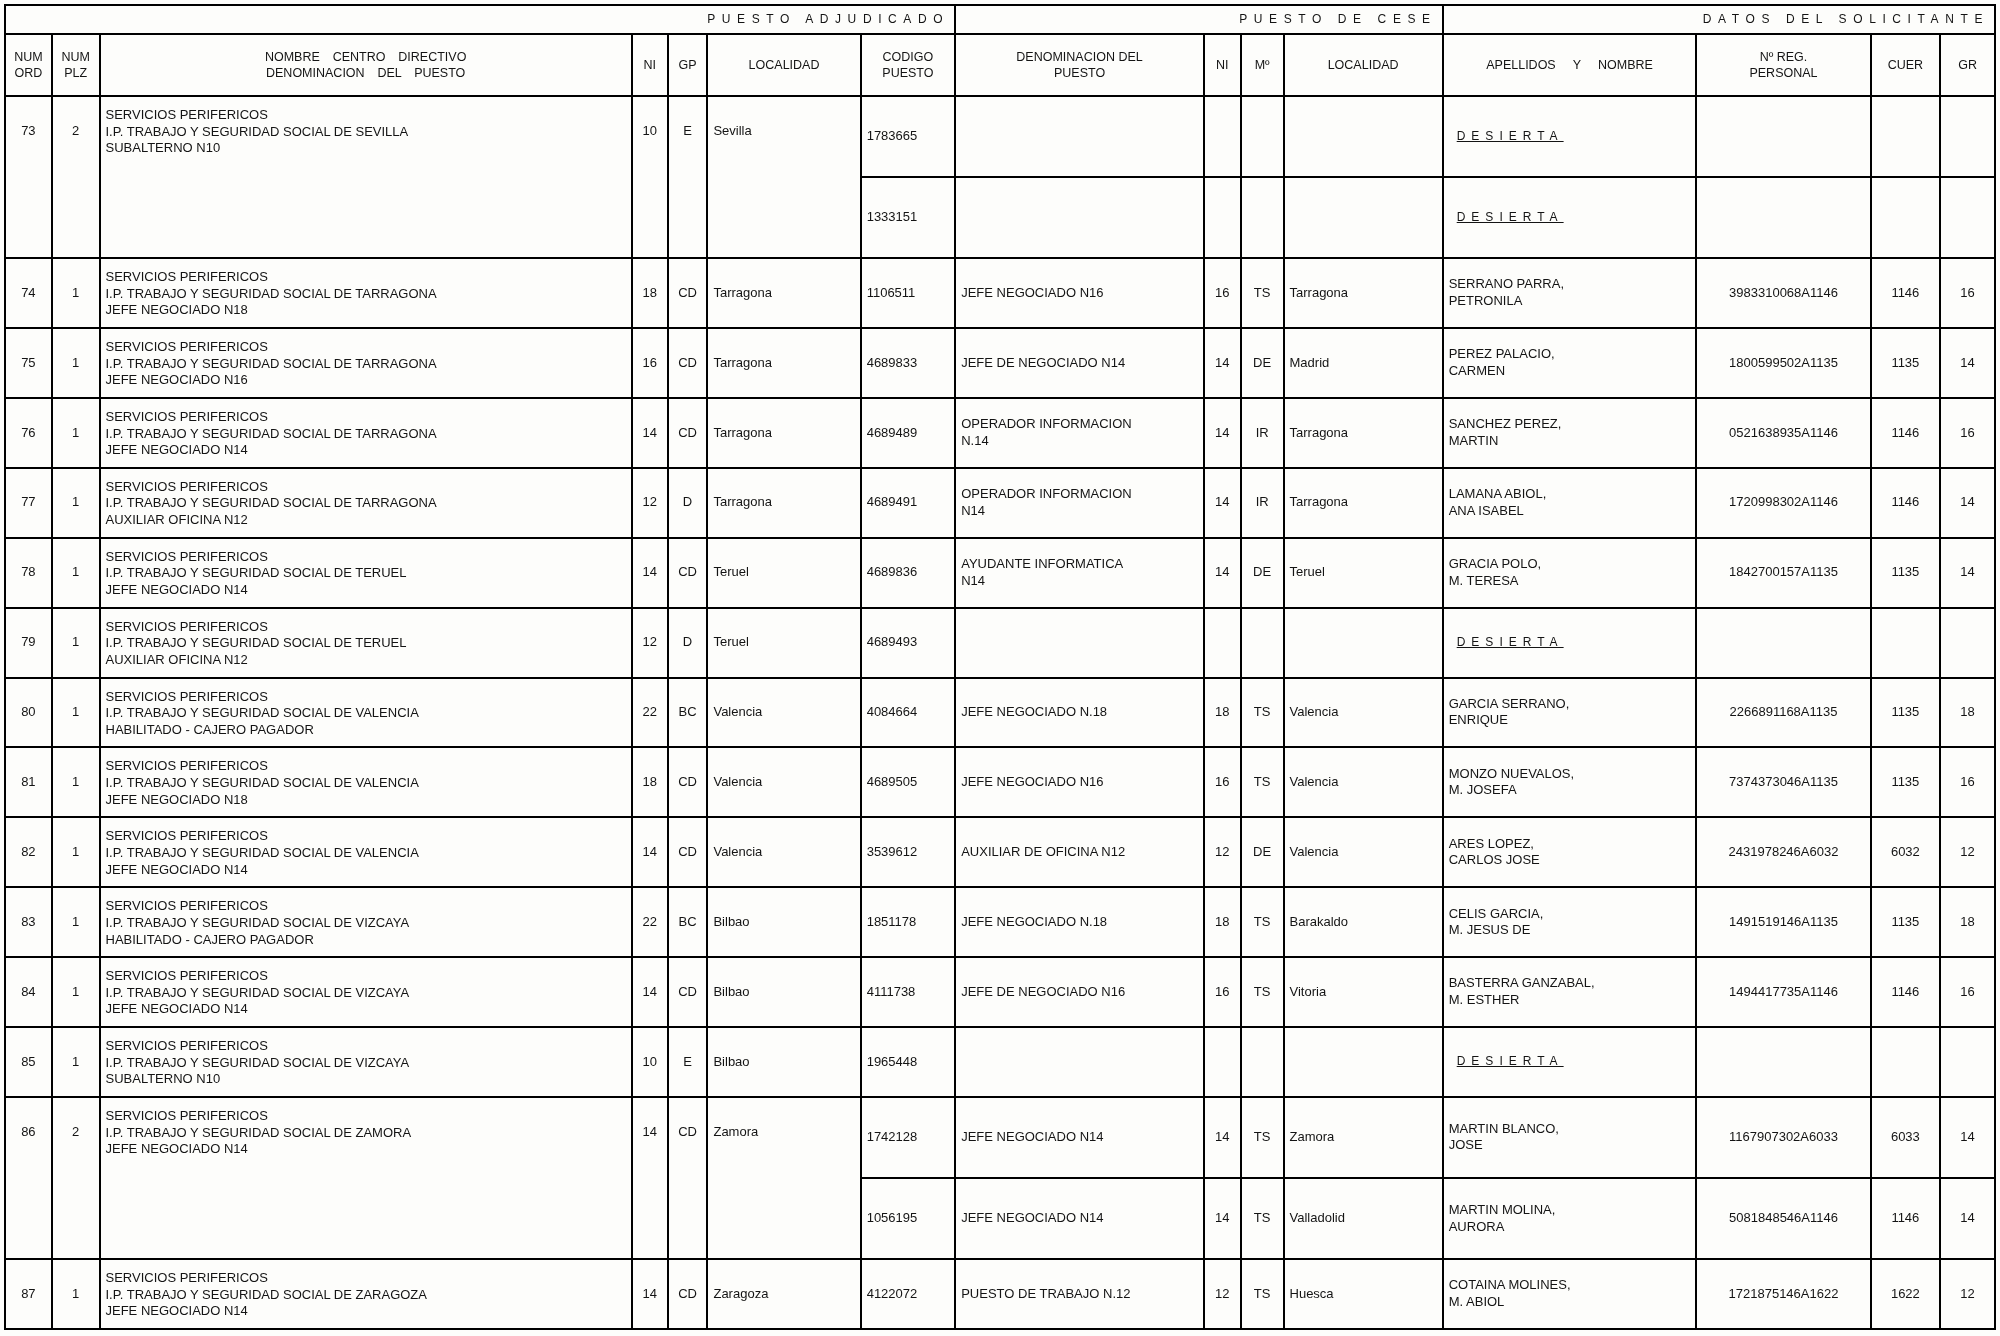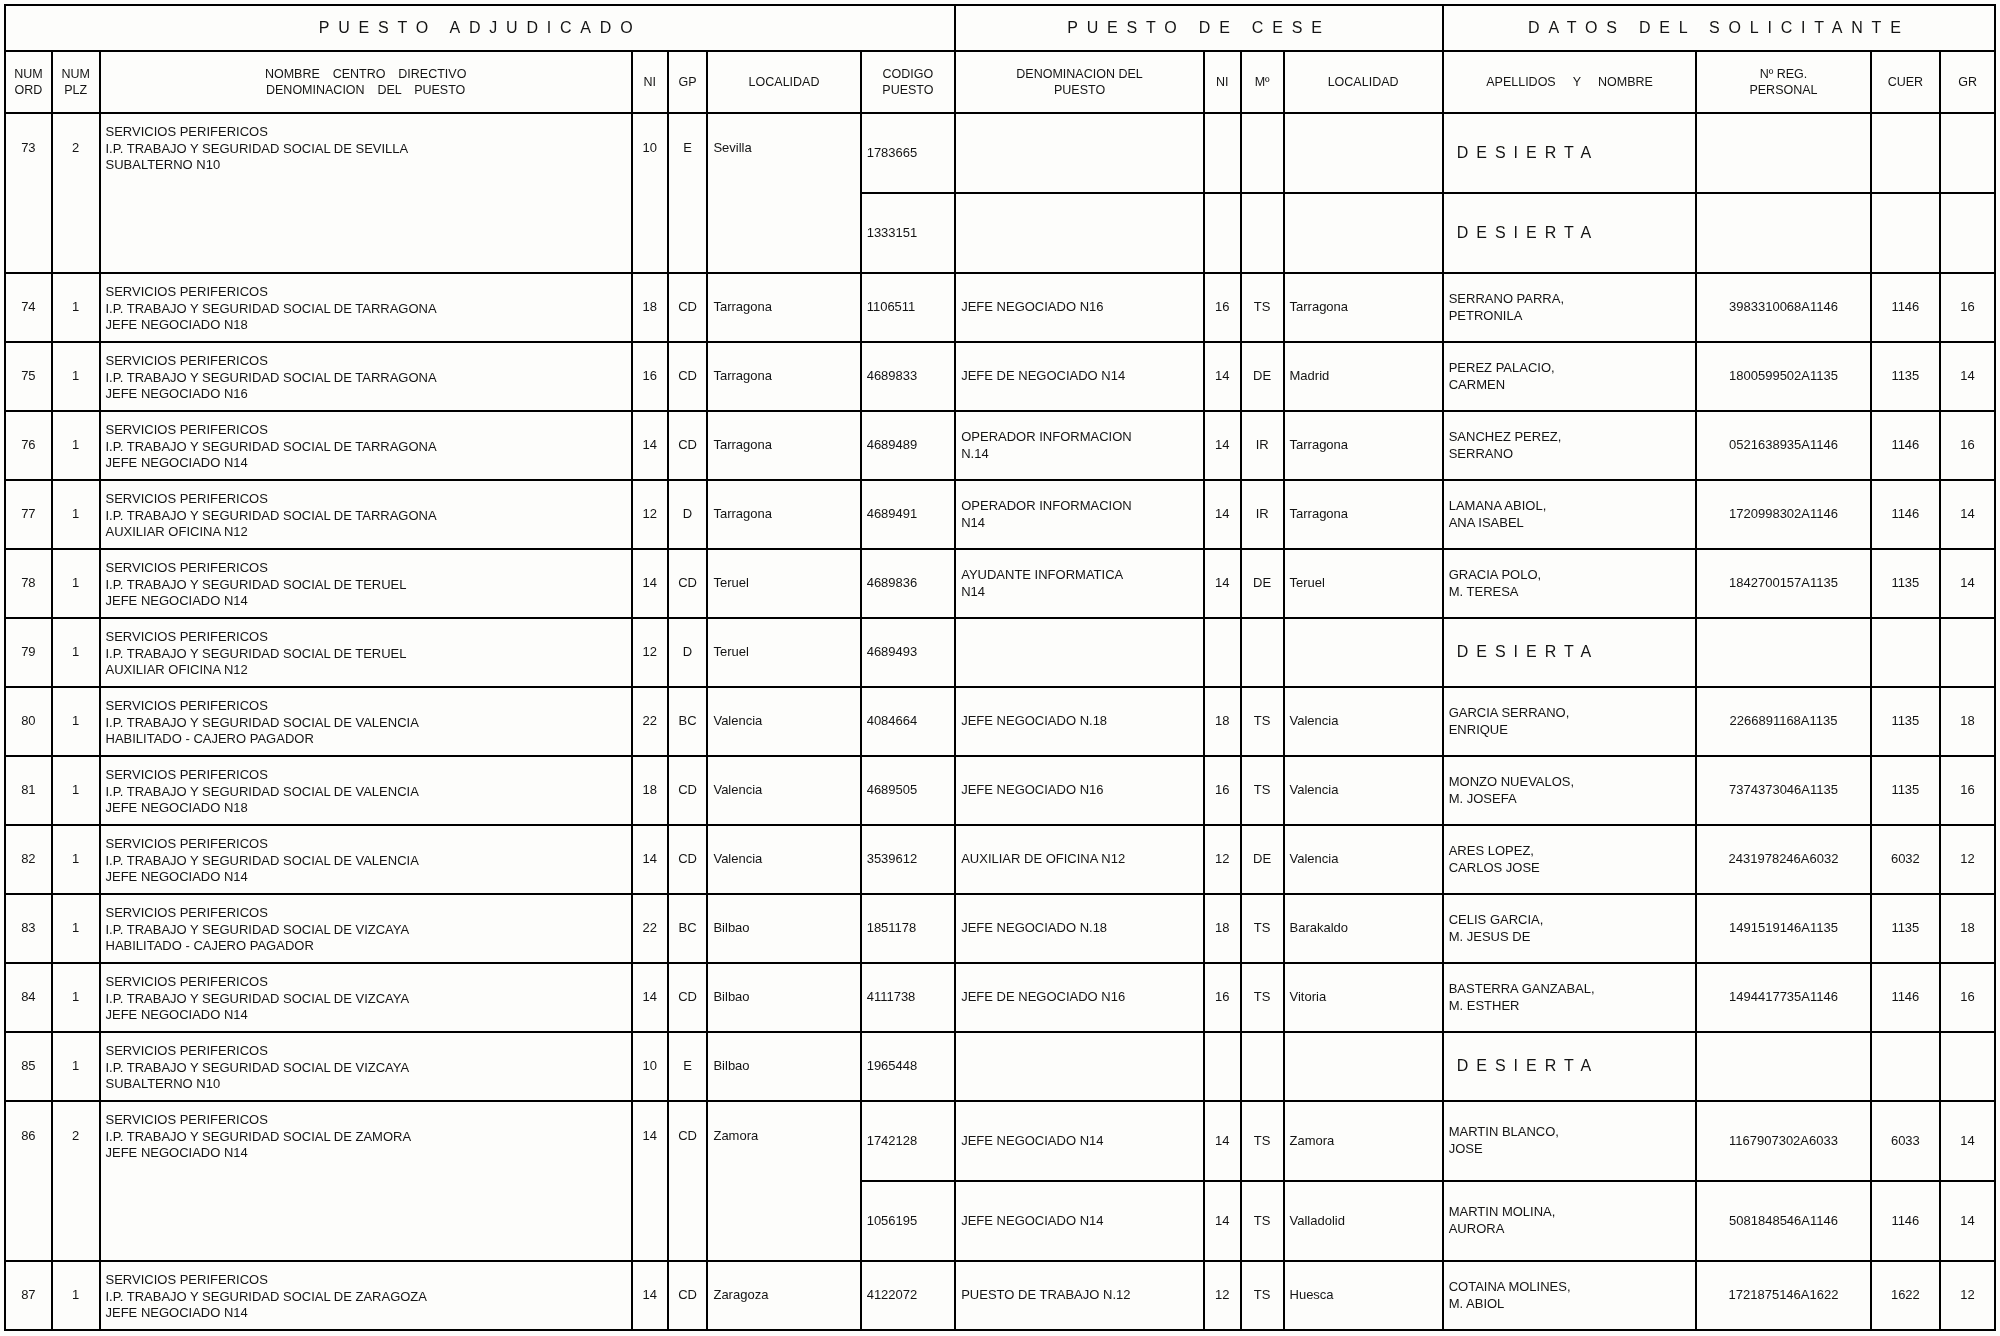--- a/index.html
+++ b/index.html
@@ -23,40 +23,42 @@
     overflow: hidden;
     line-height: 1.28;
   }
   thead th {
     font-weight: 400;
     text-align: center;
     vertical-align: middle;
     font-size: 12.5px;
   }
   tr.group-row th {
-    height: 46px;
-    font-size: 16px;
+    height: 29px;
+    font-size: 12px;
     letter-spacing: 0.55em;
     white-space: nowrap;
+    text-align: right;
   }
   tr.cols-row th { height: 62px; }
   th.col-nombre div { word-spacing: 0.75em; }
   th.col-apellidos div { word-spacing: 1.1em; }
   td { vertical-align: middle; }
   td.c { text-align: center; }
   td.l { text-align: left; }
   td.centro { vertical-align: top; padding-top: 10px; text-align: left; }
   td.v-top { vertical-align: top; padding-top: 26px; }
   tr.single { height: 69px; }
   tr.sub { height: 80px; }
   .desierta {
     letter-spacing: 0.5em;
-    font-size: 16px;
+    font-size: 12px;
     padding-left: 8px;
     white-space: nowrap;
+    text-decoration: underline;
   }
 </style>
 </head>
 <body>
 
 <div class="page">
   <table class="puestos">
     <colgroup>
       <col style="width:2.35%">
         <col style="width:2.4%">
@@ -317,21 +319,21 @@
             <div>14</div>
           </td>
           <td class="c">
             <div>IR</div>
           </td>
           <td class="l">
             <div>Tarragona</div>
           </td>
           <td class="l">
             <div>SANCHEZ PEREZ,</div>
-            <div>SERRANO</div>
+            <div>MARTIN</div>
           </td>
           <td class="c">
             <div>0521638935A1146</div>
           </td>
           <td class="c">
             <div>1146</div>
           </td>
           <td class="c">
             <div>16</div>
           </td>

